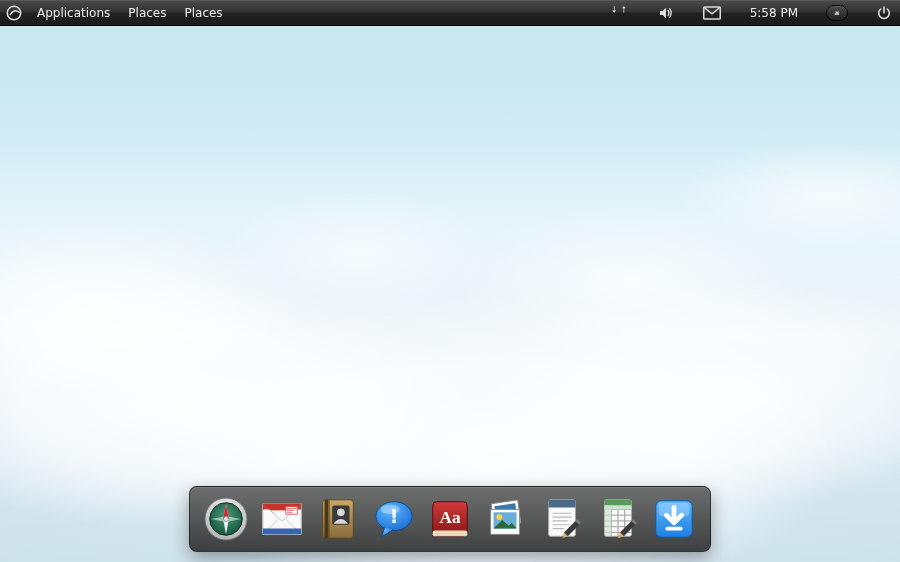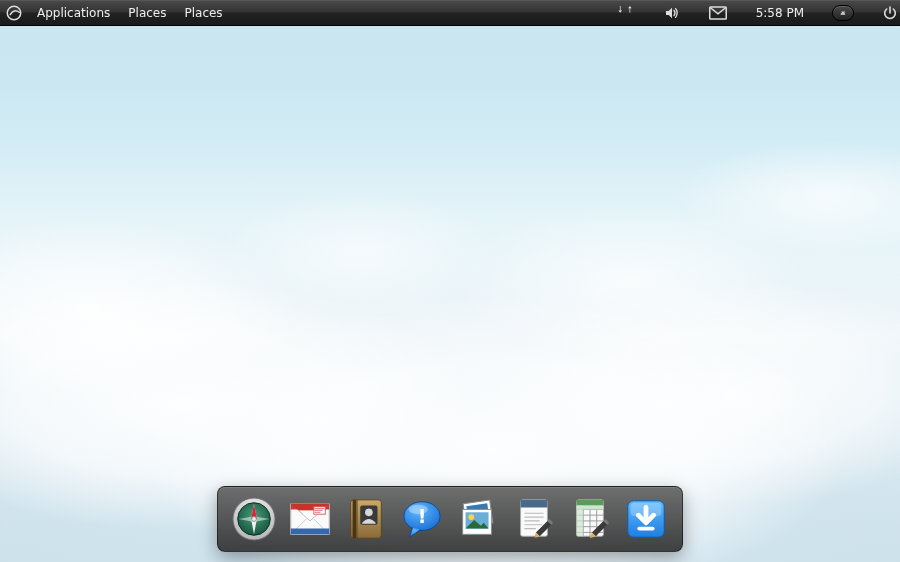--- a/index.html
+++ b/index.html
@@ -44,21 +44,21 @@
     background: linear-gradient(to bottom, #4a4a4a 0%, #333 48%, #222 52%, #1a1a1a 100%);
     border-bottom: 1px solid #000;
     box-shadow: inset 0 1px 0 rgba(255,255,255,0.08);
     display: flex;
     align-items: center;
     color: #eee;
     font-size: 12px;
     z-index: 10;
   }
   .top-left { display:flex; align-items:center; height:100%; }
-  .top-right { margin-left:auto; display:flex; align-items:center; height:100%; padding-right:0; gap:26px; }
+  .top-right { margin-left:auto; display:flex; align-items:center; height:100%; padding-right:6px; gap:26px; }
   .panel-logo {
     width: 28px; height: 26px;
     display:flex; align-items:center; justify-content:center;
     cursor:pointer;
   }
   .panel-logo svg { display:block; }
   .menu-item {
     padding: 0 9px;
     height: 100%;
     display:flex; align-items:center;
@@ -239,20 +239,34 @@
             <stop offset="100%" stop-color="#1a6fd4"></stop>
         </radialGradient>
       </defs>
       <ellipse cx="24" cy="21" rx="19" ry="15" fill="url(#gBubble)" stroke="#0d4a90"></ellipse>
       <path d="M14 33 L11 43 L23 35" fill="url(#gBubble)" stroke="#0d4a90"></path>
       <ellipse cx="20" cy="14" rx="10" ry="5" fill="#fff" opacity="0.35"></ellipse>
       <text x="24" y="28" text-anchor="middle" font-size="20" font-weight="bold" fill="#fff">!</text>
     </svg>
   </div>
 
+  <div class="dock-item">
+    <svg class="dock-icon" viewBox="0 0 48 48">
+      <defs>
+        <linearGradient id="gRed" x1="0" y1="0" x2="0" y2="1">
+          <stop offset="0%" stop-color="#d13a3a"></stop>
+            <stop offset="100%" stop-color="#8a1515"></stop>
+        </linearGradient>
+      </defs>
+      <rect x="6" y="6" width="36" height="36" rx="4" fill="url(#gRed)" stroke="#5a0a0a"></rect>
+      <rect x="6" y="36" width="36" height="6" rx="2" fill="#f4e8c8"></rect>
+      <path d="M8 37 L42 37 M8 39 L42 39 M8 41 L42 41" stroke="#cabd9a" stroke-width="0.6"></path>
+      <text x="24" y="28" text-anchor="middle" font-family="Georgia,serif" font-size="18" fill="#fff" font-weight="600">Aa</text>
+    </svg>
+  </div>
 
   <div class="dock-item">
     <svg class="dock-icon" viewBox="0 0 48 48">
       <rect x="10" y="6" width="28" height="24" fill="#fff" stroke="#888" transform="rotate(-8 24 18)"></rect>
       <rect x="13" y="9" width="22" height="15" fill="#3a78b0" transform="rotate(-8 24 18)"></rect>
       <rect x="8" y="14" width="30" height="26" fill="#fff" stroke="#888"></rect>
       <rect x="11" y="17" width="24" height="17" fill="#6aaed6"></rect>
       <circle cx="17" cy="22" r="3" fill="#ffd24a"></circle>
       <path d="M11 34 L20 25 L27 31 L30 28 L35 34 Z" fill="#2a6a3a"></path>
     </svg>

